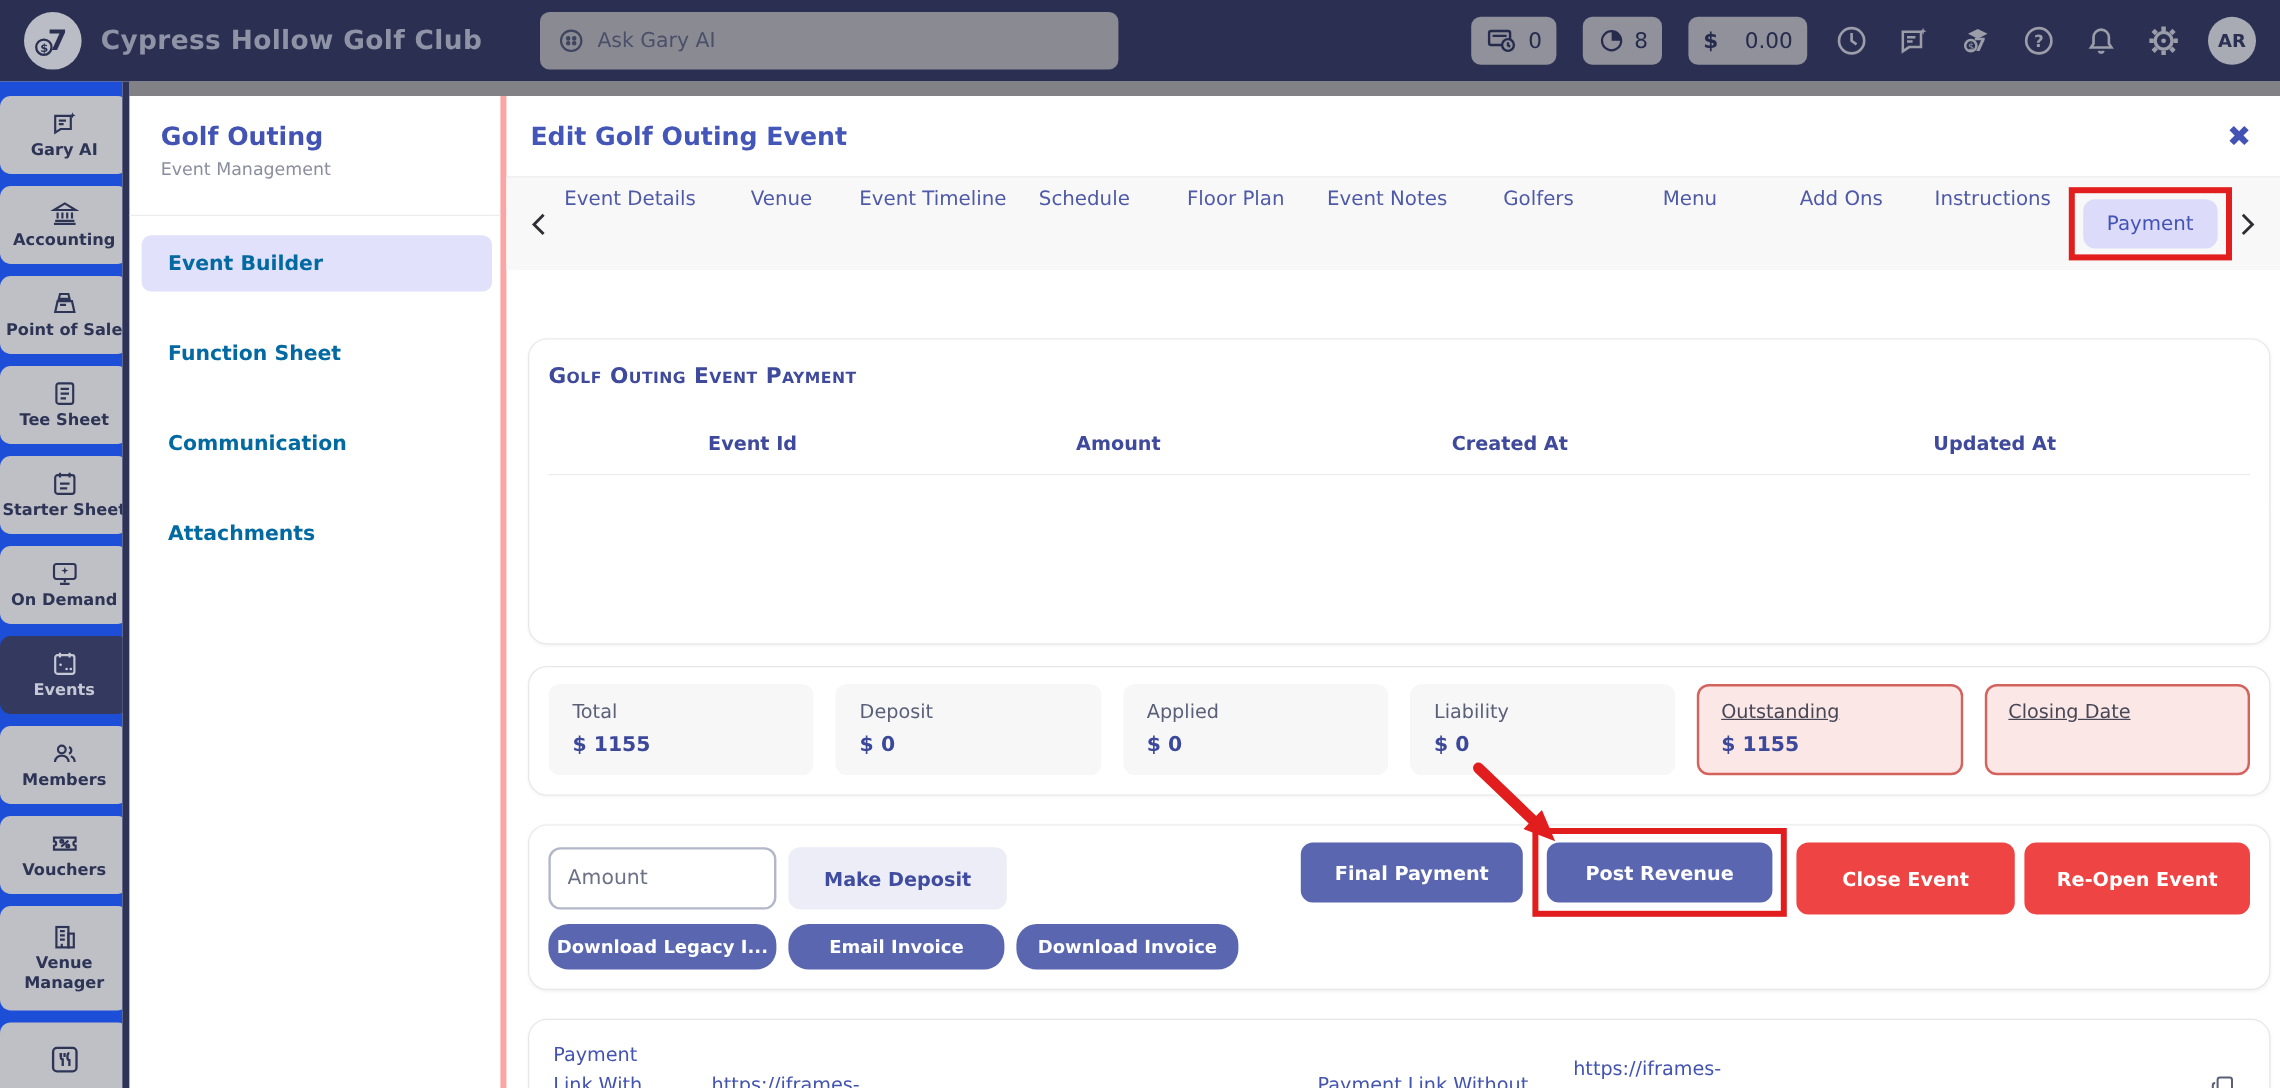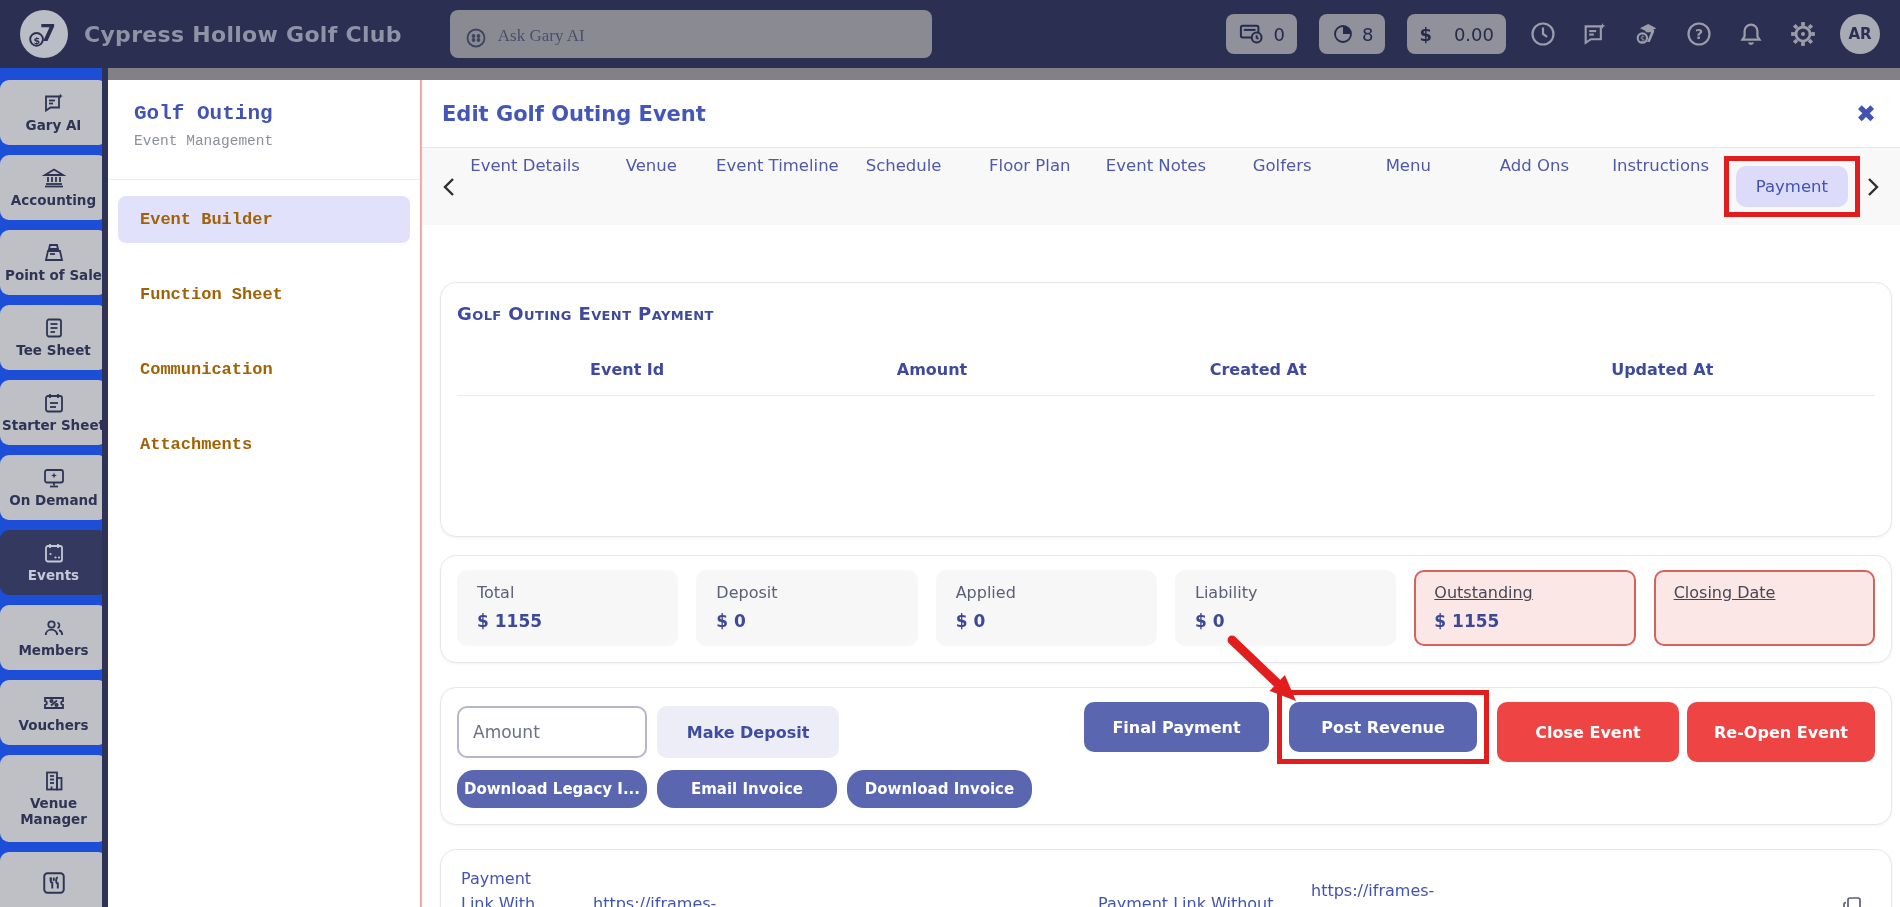--- a/index.html
+++ b/index.html
@@ -4,21 +4,21 @@
 <style>
   * { margin:0; padding:0; box-sizing:border-box; }
   html,body { width:1900px; height:907px; overflow:hidden; background:#fff;
               font-family:"DejaVu Sans", sans-serif; }
   body { position:relative; }
 
   
   .navbar { height:68px; background:#2b2f52; display:flex; align-items:center; padding:0 20px; }
   .logo-wrap { width:48px; height:48px; border-radius:50%; background:#babcc6; display:flex; align-items:center; justify-content:center; flex:0 0 auto; }
   .nav-title { color:#8f93a6; font-size:22px; font-weight:bold; margin-left:16px; letter-spacing:.3px; white-space:nowrap; }
-  .nav-search { margin-left:48px; width:482px; height:48px; background:#8a8b92; border-radius:8px; display:flex; align-items:flex-start; padding:16px 14px;font-family:Liberation Serif, serif; }
+  .nav-search { margin-left:48px; width:482px; height:48px; background:#8a8b92; border-radius:8px; display:flex; align-items:center; padding:16px 14px; }
   .nav-search input { flex:1; border:none; outline:none; background:transparent; font-size:17px; color:#3f445f; font-family:inherit; margin-left:10px; }
   .nav-search input::placeholder { color:#4a4f6a; opacity:1; }
   .nav-right { margin-left:auto; display:flex; align-items:center; gap:22px; }
   .nav-pill { background:#90919a; border-radius:8px; height:40px; display:flex; align-items:center; gap:7px; padding:0 12px; color:#262b4d; font-size:18px; font-weight:500; }
   .nav-ico { width:30px; height:30px; display:flex; align-items:center; justify-content:center; }
   .avatar { width:40px; height:40px; border-radius:50%; background:#a9abb4; color:#2b2f52; font-weight:bold; font-size:15px; display:flex; align-items:center; justify-content:center; }
 
   
   .app-body { position:absolute; top:68px; left:0; right:0; bottom:0; display:flex; }
 
@@ -32,27 +32,27 @@
   .side-item svg { flex:0 0 auto; }
 
   .darkbar { width:8px; background:#2e3257; }
 
   
   .modal-wrap { flex:1; display:flex; flex-direction:column; }
   .gray-strip { height:12px; background:#828286; }
   .modal { flex:1; background:#fff; display:flex; min-height:0; }
 
   
-  .left-col { width:314px; border-right:2px solid #fca5a5;font-family:Liberation Mono, monospace; }
+  .left-col { width:314px; border-right:5px solid #fca5a5; }
   .panel-head { height:100px; border-bottom:1px solid #ececef; padding:22px 0 0 26px; }
   .panel-title { color:#4253b4; font-size:21px; font-weight:bold; }
   .panel-sub { color:#8b8e9e; font-size:14.5px; margin-top:8px; }
   .panel-menu { padding:16px 0 0 10px; }
   .menu-item { width:292px; height:47px; border-radius:8px; display:flex; align-items:center; padding-left:22px;
-               color:#a16207; font-size:17px; font-weight:bold; margin-bottom:28px; cursor:pointer; }
+               color:#0369a1; font-size:17px; font-weight:bold; margin-bottom:28px; cursor:pointer; }
   .menu-item.active { background:#e2e1fb; }
 
   
   .main-col { flex:1; display:flex; flex-direction:column; min-width:0; }
   .modal-header { height:68px; border-bottom:1px solid #e6e6e9; display:flex; align-items:center; padding:0 24px 0 20px; }
   .modal-title { color:#4456b8; font-size:21px; font-weight:bold; }
   .close-x { margin-left:auto; color:#4253b4; font-size:24px; font-weight:bold; cursor:pointer; line-height:1; }
 
   .tab-bar { height:77px; background:#f8f8f9; display:flex; align-items:center; padding:0 14px; }
   .tab-chev { width:26px; color:#2f2f33; display:flex; align-items:center; justify-content:center; cursor:pointer; }

